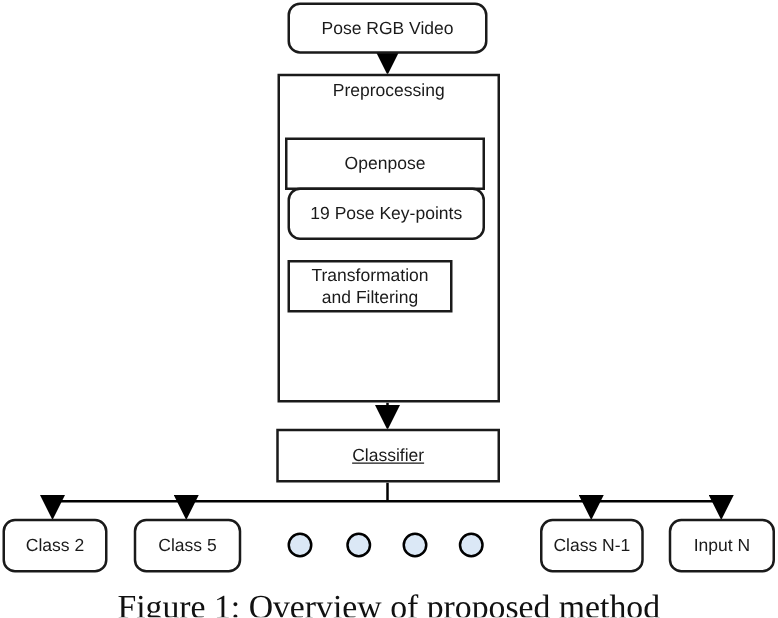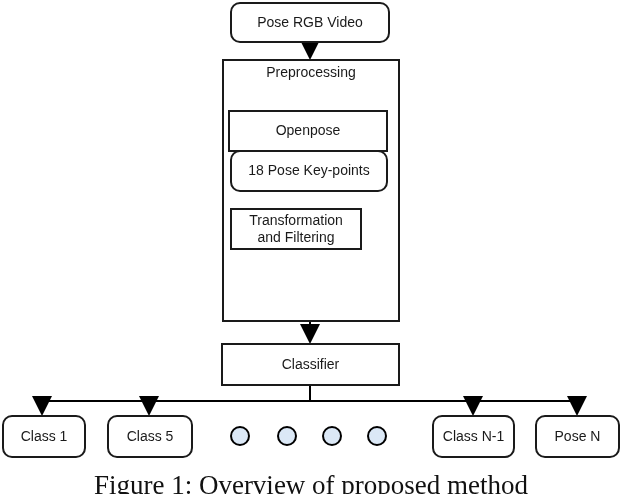--- a/index.html
+++ b/index.html
@@ -49,21 +49,21 @@
   }
   .gray-border { border-color: #8c8c8c; }
 
   #box-input        { left: 230px; top: 2px;   width: 160px; height: 41px; }
   #preprocessing-box{ left: 222px; top: 59px;  width: 178px; height: 263px; }
   #label-preprocessing { left: 222px; top: 64px; width: 178px; }
   #box-openpose     { left: 228px; top: 88px;  width: 160px; height: 42px; margin-top: 22px; }
   #box-keypoints    { left: 230px; top: 150px; width: 158px; height: 42px; }
   #box-transform    { left: 230px; top: 208px; width: 132px; height: 42px; padding: 0 6px; }
   #box-augment     { left: 230px; top: 270px; width: 157px; height: 38px; }
-  #box-classifier   { left: 221px; top: 343px; width: 179px; height: 43px; }
+  #box-classifier   { left: 221px; top: 343px; width: 179px; height: 43px; text-decoration: underline; }
   #box-class1       { left: 2px;   top: 415px; width: 84px;  height: 43px; }
   #box-class2       { left: 107px; top: 415px; width: 86px;  height: 43px; }
   #box-classn1      { left: 432px; top: 415px; width: 83px;  height: 43px; }
   #box-classn       { left: 535px; top: 415px; width: 85px;  height: 43px; }
 
   .dot {
     position: absolute;
     width: 20px;
     height: 20px;
     box-sizing: border-box;
@@ -113,33 +113,33 @@
     <line x1="577" y1="400" x2="577" y2="410" stroke="#000" stroke-width="2" marker-end="url(#ah)"></line>
   </svg>
 
   <div id="box-input" class="node rounded">Pose RGB Video</div>
 
   <div id="preprocessing-box" class="group-box"></div>
   <div id="label-preprocessing" class="group-label">Preprocessing</div>
 
   <div id="box-openpose" class="node">Openpose</div>
 
-  <div id="box-keypoints" class="node rounded">18 Pose Key-points</div>
+  <div id="box-keypoints" class="node rounded">19 Pose Key-points</div>
 
   <div id="box-transform" class="node">Transformation and Filtering</div>
 
 
   <div id="box-classifier" class="node">Classifier</div>
 
-  <div id="box-class1" class="node rounded">Class 1</div>
+  <div id="box-class1" class="node rounded">Class 2</div>
   <div id="box-class2" class="node rounded">Class 5</div>
 
   <div id="dot-1" class="dot"></div>
   <div id="dot-2" class="dot"></div>
   <div id="dot-3" class="dot"></div>
   <div id="dot-4" class="dot"></div>
 
   <div id="box-classn1" class="node rounded">Class N-1</div>
-  <div id="box-classn" class="node rounded">Pose N</div>
+  <div id="box-classn" class="node rounded">Input N</div>
 
   <div id="figure-caption">Figure 1: Overview of proposed method</div>
 
 </div>
 
 </body></html>

